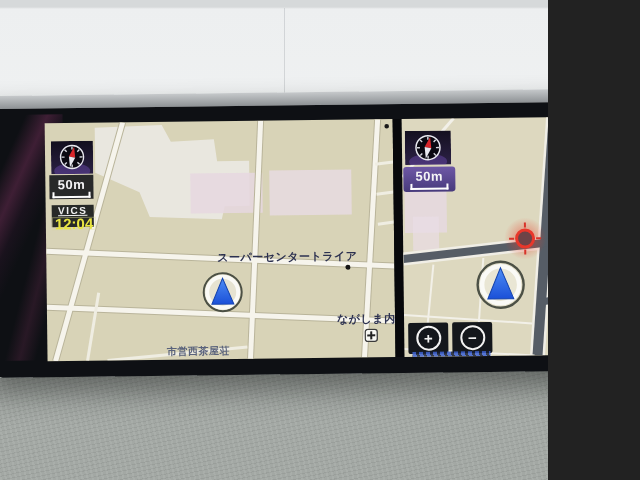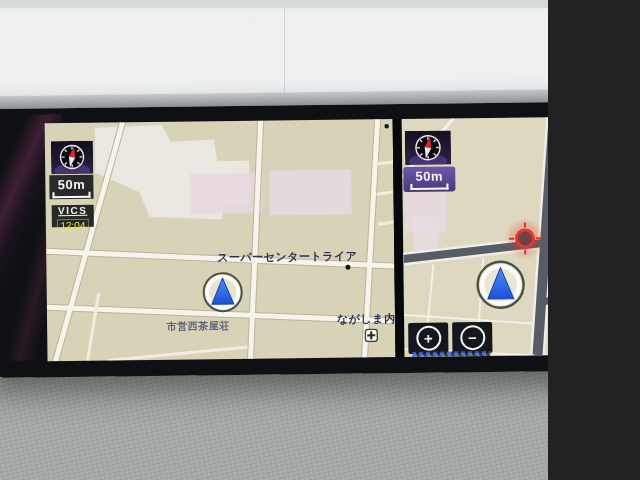--- a/index.html
+++ b/index.html
@@ -33,21 +33,21 @@
   
   .compass{position:absolute;}
   
   .scale{position:absolute;background:rgba(9,11,16,.85);color:#f4f4f6;text-align:center;
          font-size:13px;font-weight:bold;letter-spacing:.5px;padding-top:2px;box-sizing:border-box;}
   .scale.purple{background:linear-gradient(#6e58a6,#473a7c);border-radius:3px;}
   .bracket{width:34px;height:4px;margin:0 auto;border-left:2px solid #fff;border-right:2px solid #fff;border-bottom:2px solid #fff;}
   
   .vics{position:absolute;background:rgba(8,10,14,.85);text-align:center;padding-top:1px;box-sizing:border-box;}
   .vics .v1{font-size:10px;font-weight:bold;color:#f0f0f0;letter-spacing:1.5px;line-height:9px;text-decoration:underline;}
-  .vics .v2{display:inline-block;font-size:10px;font-weight:normal;color:#e8e540;line-height:11px;
+  .vics .v2{display:inline-block;font-size:15px;font-weight:bold;color:#e8e540;line-height:11px;
             border:1px solid rgba(220,220,150,.45);padding:0 2px;margin-top:0px;}
   
   .mlabel{position:absolute;color:#2c3150;font-size:11px;font-weight:600;text-align:center;
           letter-spacing:.5px;white-space:nowrap;}
   .mlabel.muted{color:#59627b;font-size:10px;}
   .poidot{position:absolute;width:5px;height:5px;border-radius:50%;background:#141414;}
   
   .zoombtn{position:absolute;width:40px;height:31px;background:#14171c;border-radius:2px;
            display:flex;align-items:center;justify-content:center;}
   .zoombtn .ring{width:21px;height:21px;border:2.5px solid #f2f2f2;border-radius:50%;
@@ -146,21 +146,21 @@
           </div>
 
           <div class="mlabel" style="left:158px;top:129px;width:166px;">スーパーセンタートライア</div>
           <div class="poidot" style="left:299px;top:145px;"></div>
           <div class="mlabel" style="left:290px;top:192px;width:70px;">ながしま内科</div>
           <svg class="abs" style="left:317px;top:209px;" width="14" height="14" viewBox="0 0 14 14">
             <rect x="1" y="1" width="12" height="12" rx="2.5" fill="#f7f7f3" stroke="#3a3a3a" stroke-width="1.3"></rect>
             <rect x="6" y="3" width="2" height="8" fill="#222"></rect>
             <rect x="3" y="6" width="8" height="2" fill="#222"></rect>
           </svg>
-          <div class="mlabel muted" style="left:116px;top:198px;width:70px;">市営西茶屋荘</div>
+          <div class="mlabel muted" style="left:116px;top:223px;width:70px;">市営西茶屋荘</div>
 
           <svg class="abs" style="left:154px;top:149px;" width="44" height="44" viewBox="0 0 44 44">
             <defs>
               <linearGradient id="bg1" x1="0" y1="0" x2="0" y2="1">
                 <stop offset="0" stop-color="#4d8df5"></stop>
                   <stop offset="1" stop-color="#1b50d8"></stop>
               </linearGradient>
             </defs>
             <circle cx="22" cy="22" r="19" fill="rgba(252,252,246,.2)" stroke="rgba(60,65,55,.9)" stroke-width="2"></circle>
             <circle cx="22" cy="22" r="15.5" fill="rgba(250,250,242,.3)" stroke="#fafaf6" stroke-width="4"></circle>

